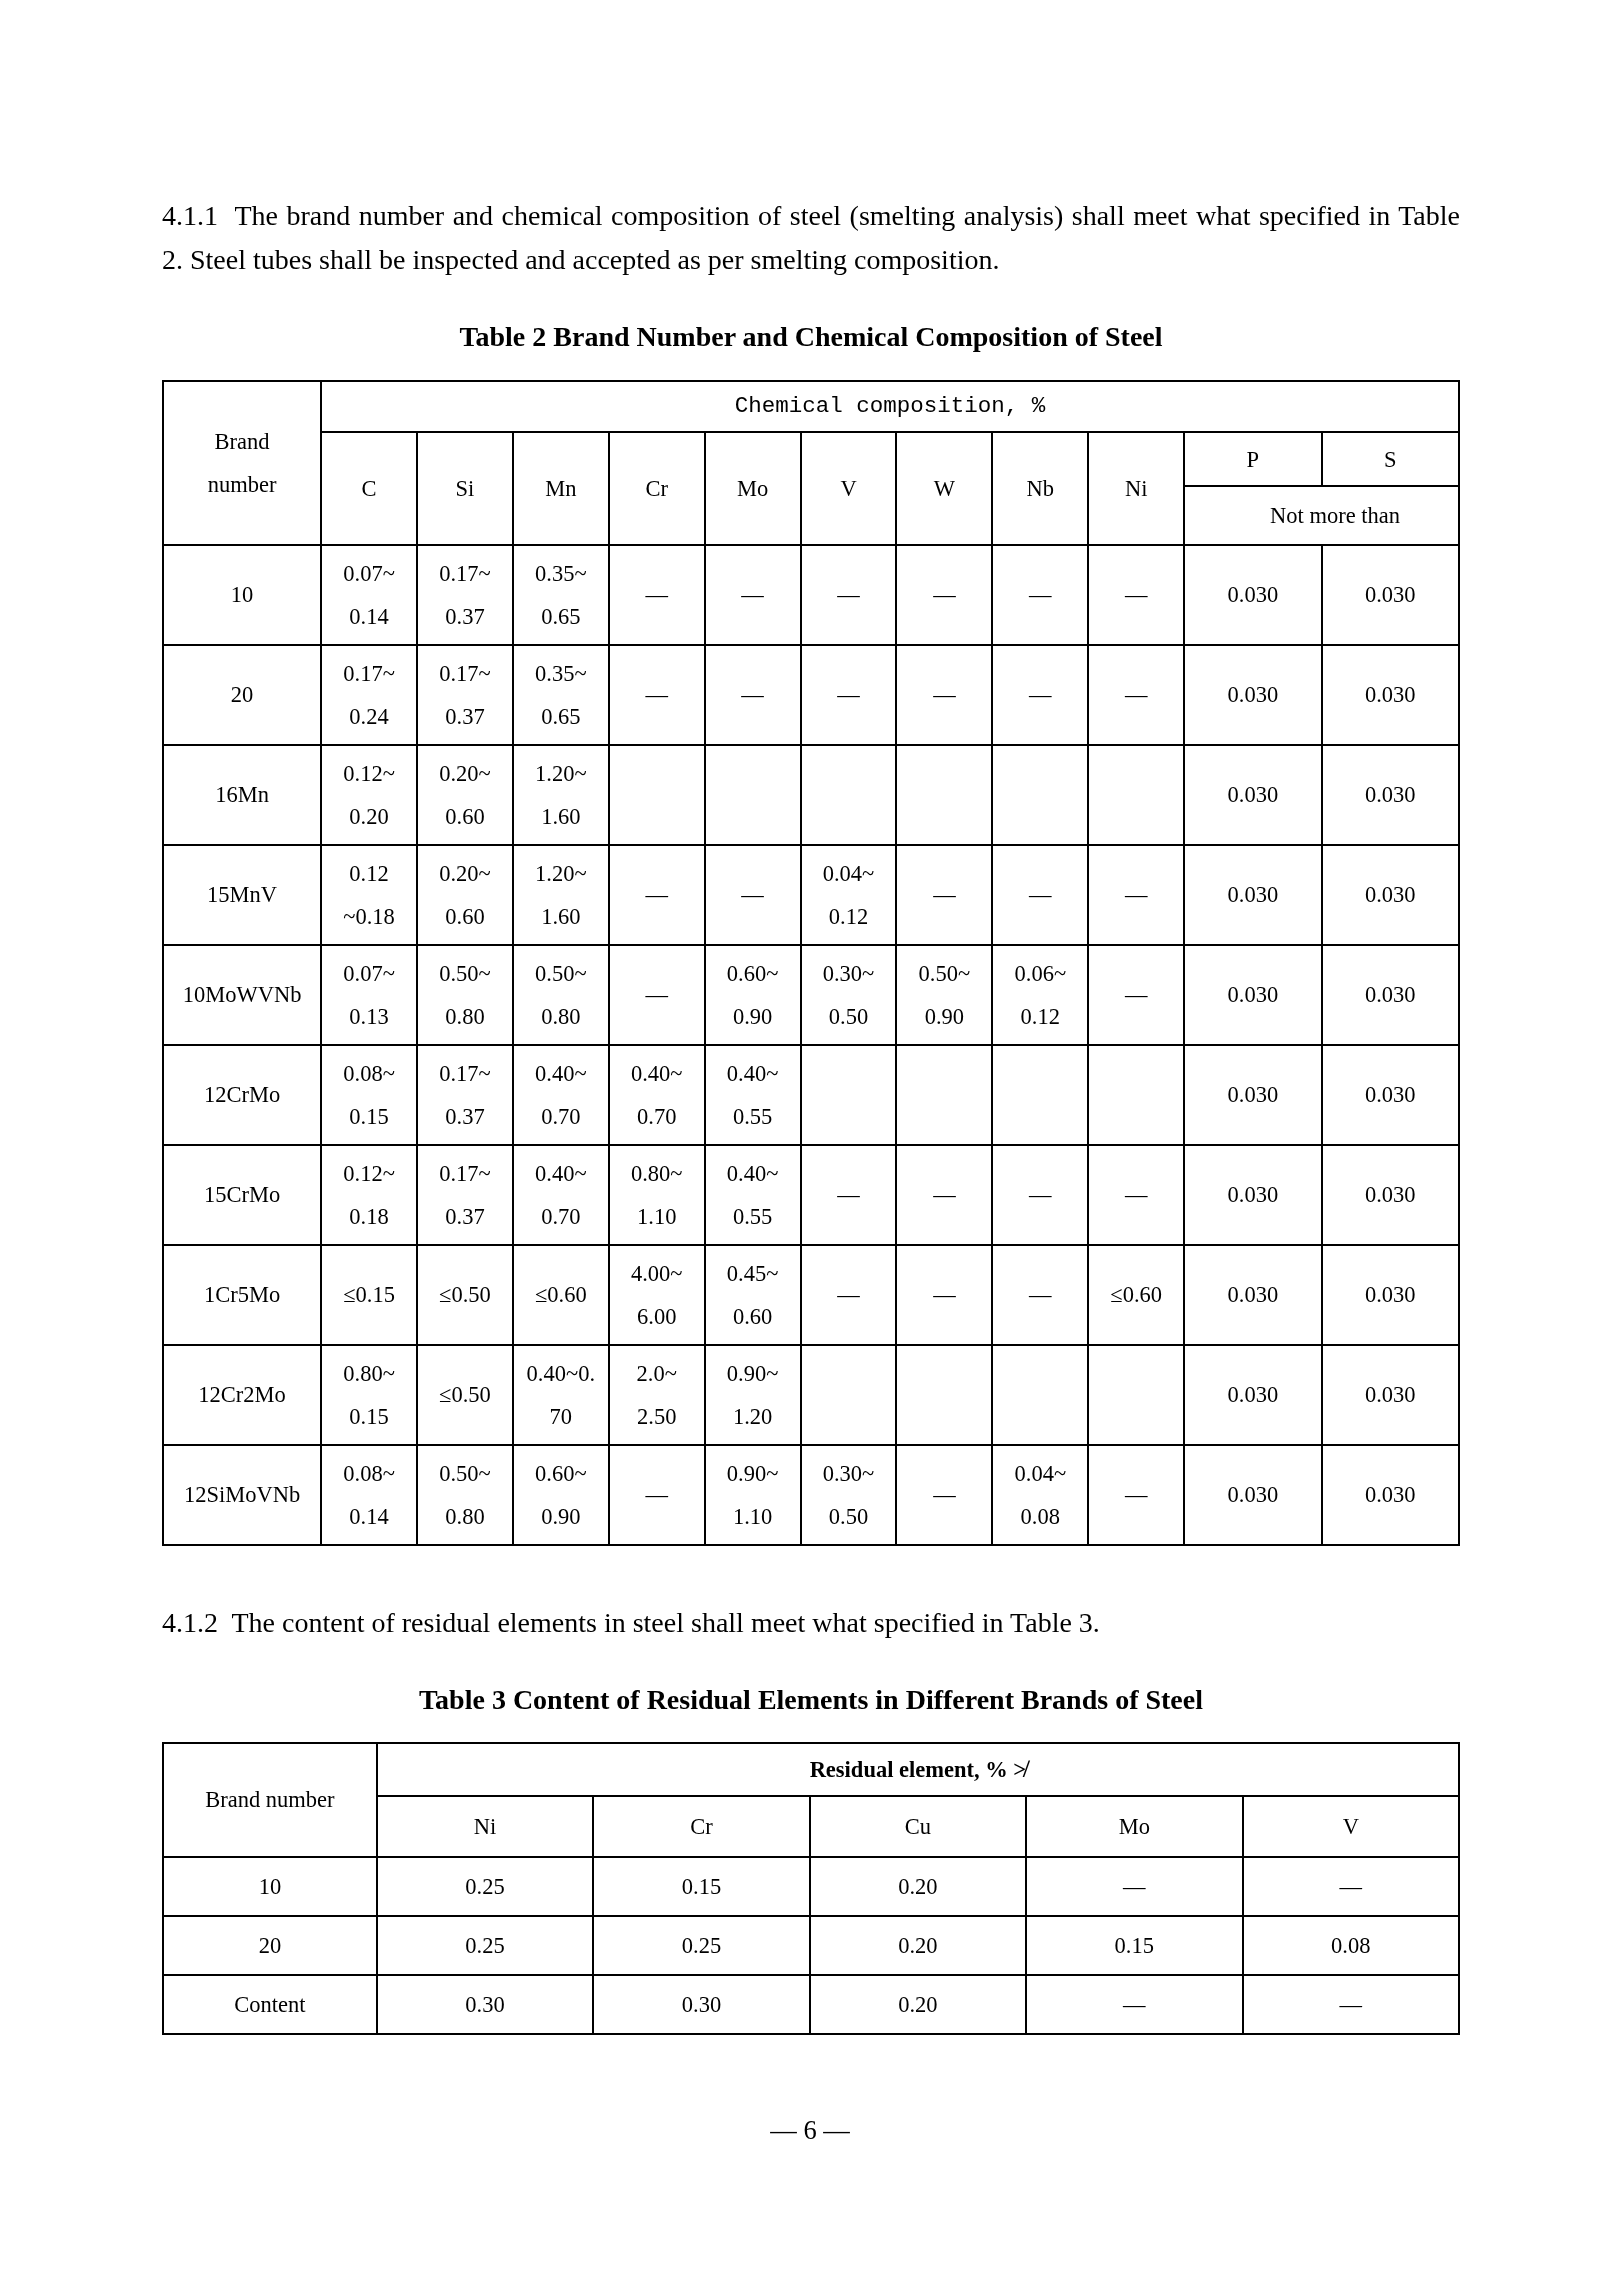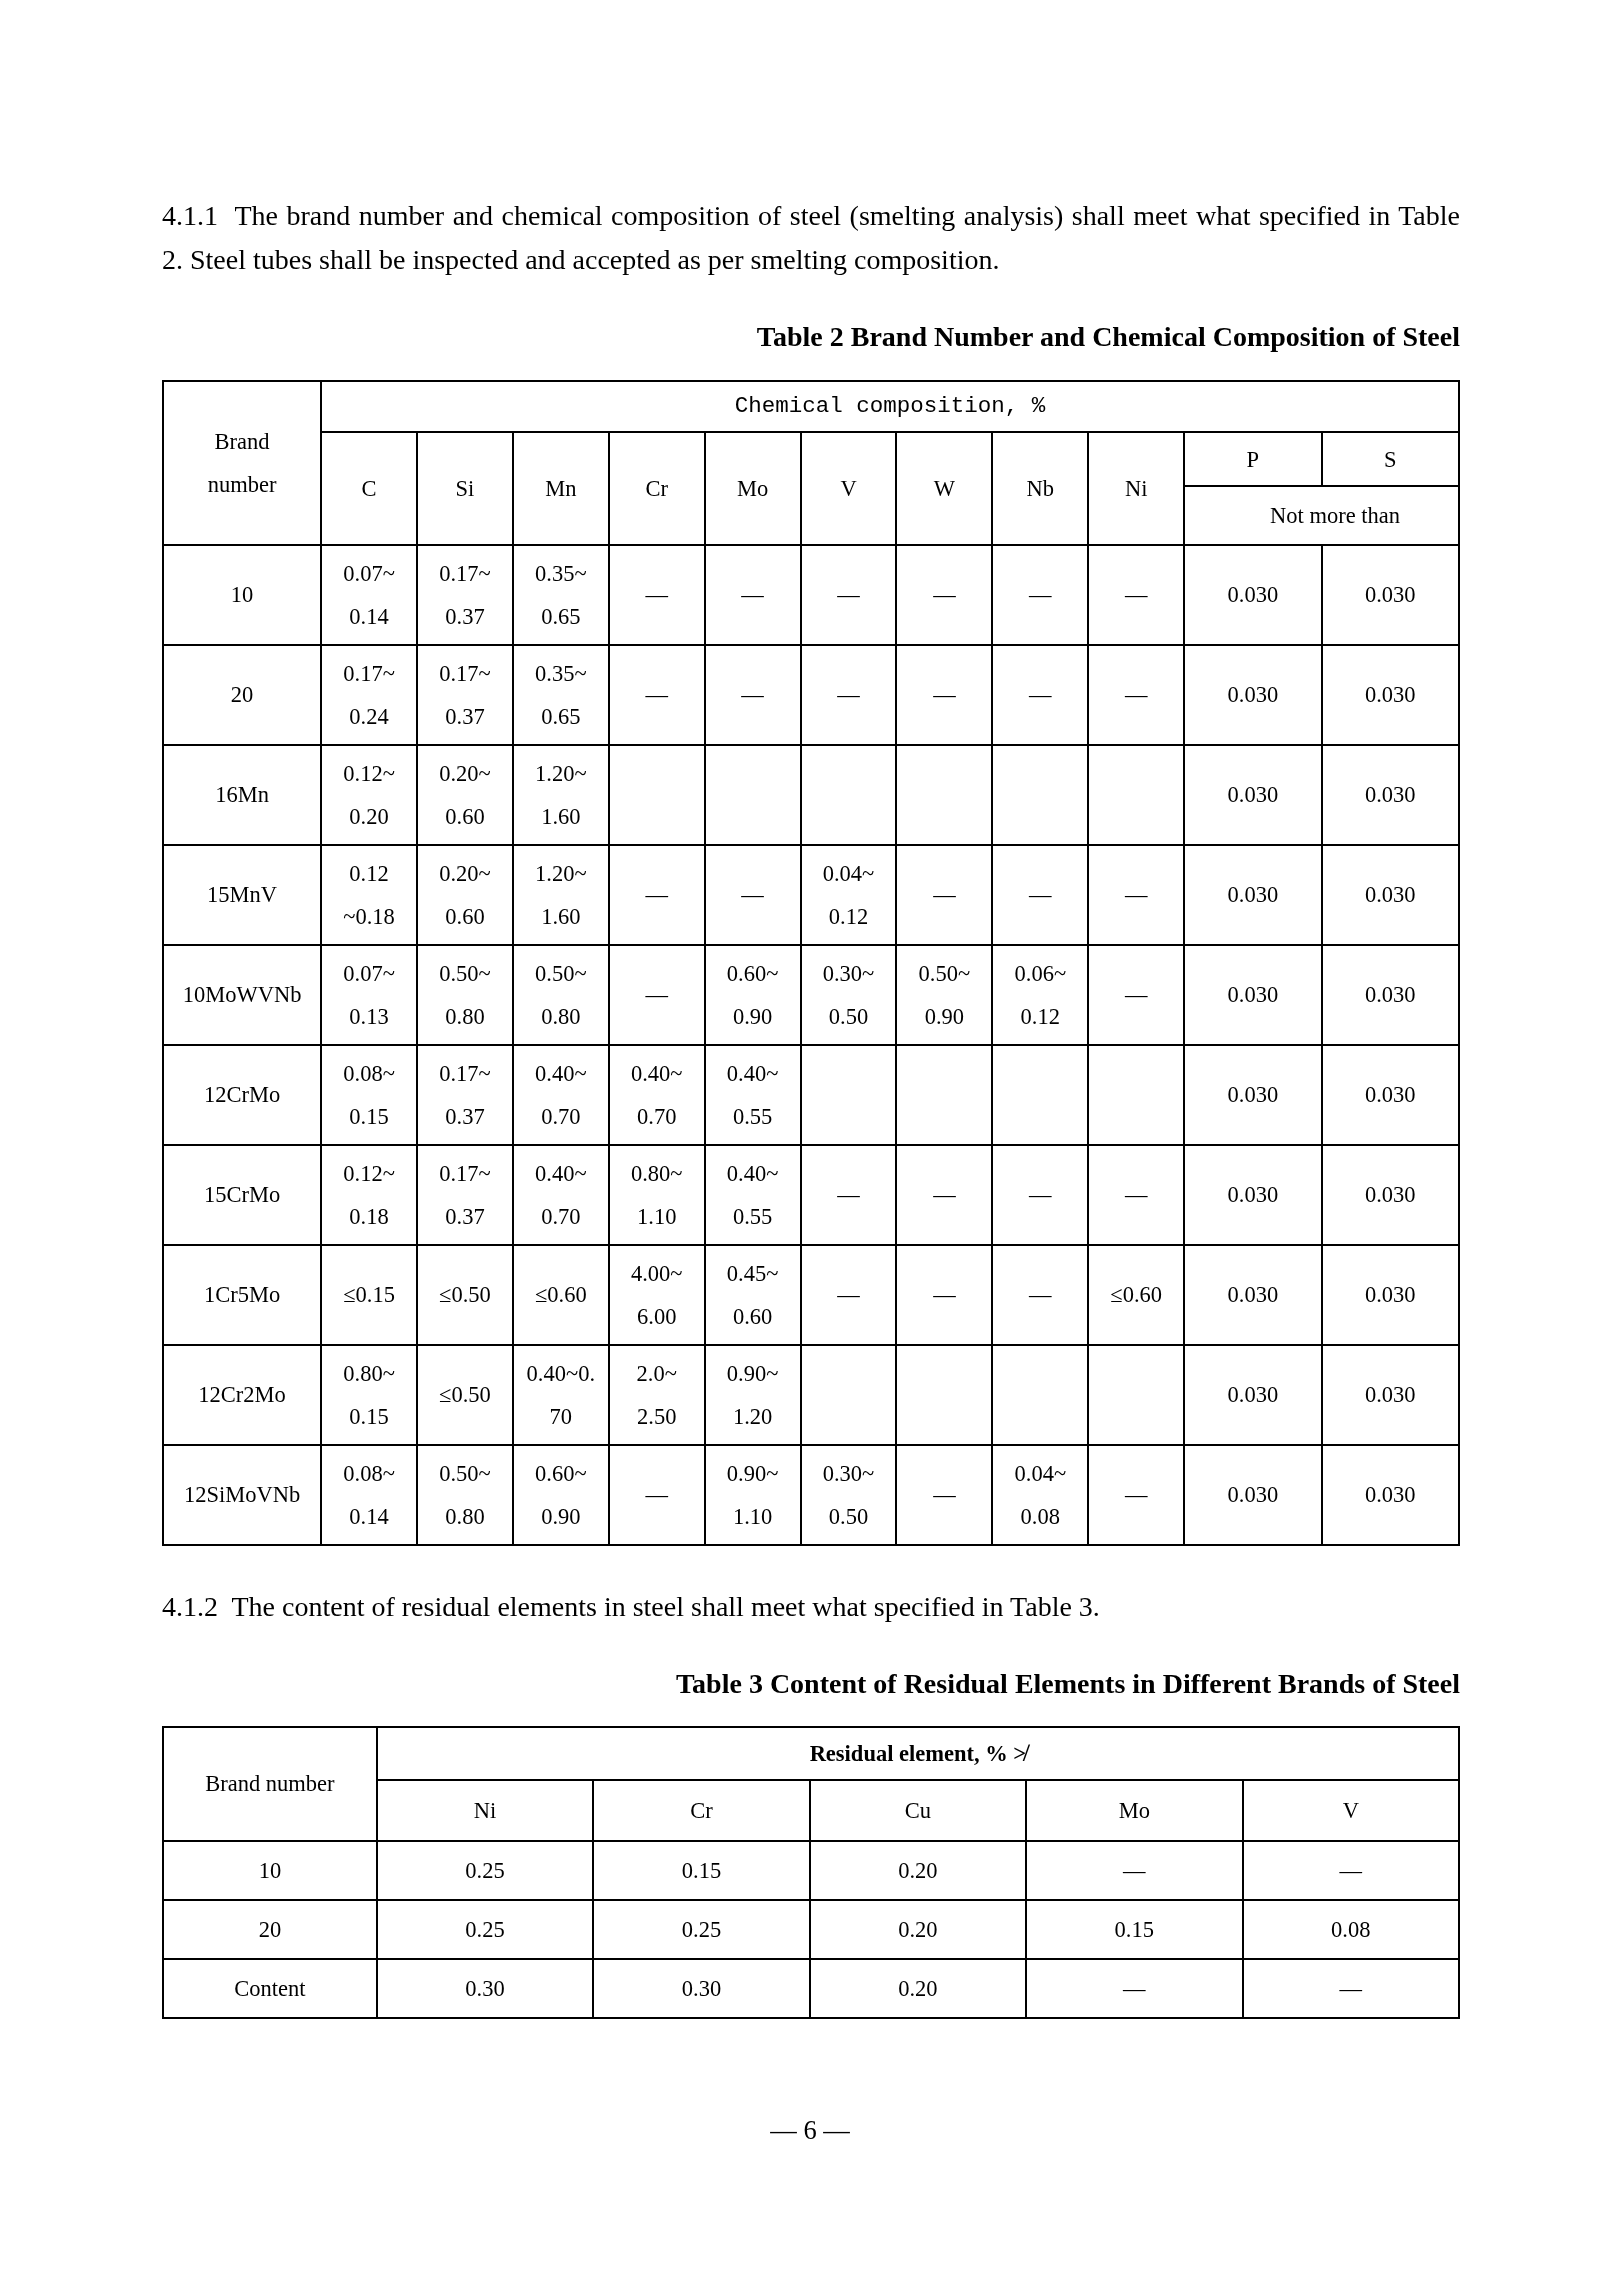--- a/index.html
+++ b/index.html
@@ -15,21 +15,21 @@
   }
   .para{
     font-size:28px;
     line-height:44px;
     text-align:justify;
     margin:0;
   }
   .table-title{
     font-size:28px;
     font-weight:bold;
-    text-align:right;
+    text-align:center;
     margin:39px 0 0 0;
   }
   table{
     border-collapse:collapse;
     width:100%;
     table-layout:fixed;
   }
   .tbl2{margin-top:27.4px;}
   .tbl3{margin-top:25.5px;}
   td,th{
@@ -44,21 +44,21 @@
   }
   table{border:2.9px solid #000;}
   .tbl2 .hdr-group{height:49px;line-height:1.2;font-family:Liberation Mono, monospace;}
   .tbl2 .hdr-el{height:111px;}
   .tbl2 .hdr-ps{height:51px;line-height:1.2;}
   .tbl2 .hdr-nmt{height:56px;line-height:1.2;padding-left:27px;}
   .tbl2 td.data{height:98px;}
   .tbl3 .hdr-group{height:51px;line-height:1.3;font-weight:bold;}
   .tbl3 .hdr-el{height:59px;line-height:1.3;}
   .tbl3 td.data{height:57px;line-height:1.3;}
-  .sec2{margin-top:39px;}
+  .sec2{margin-top:55px;}
   .footer{
     position:absolute;
     left:0;right:0;
     top:2115px;
     text-align:center;
     font-size:26.5px;
   }
 </style>
 </head>
 <body>

